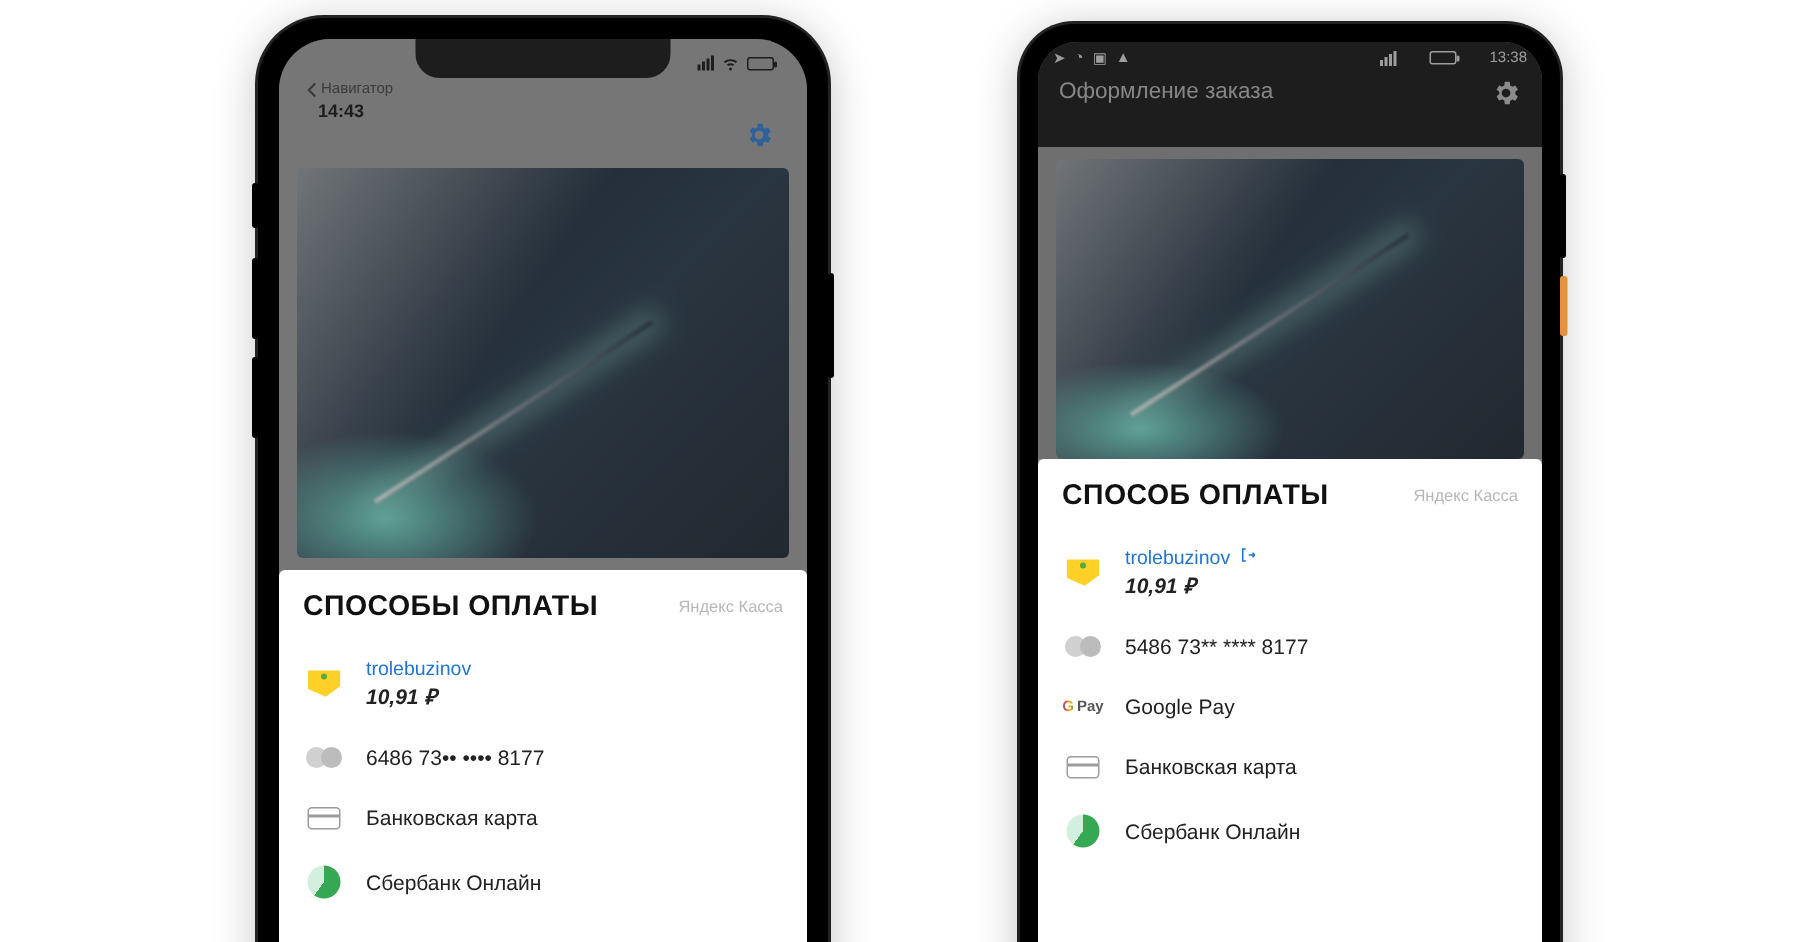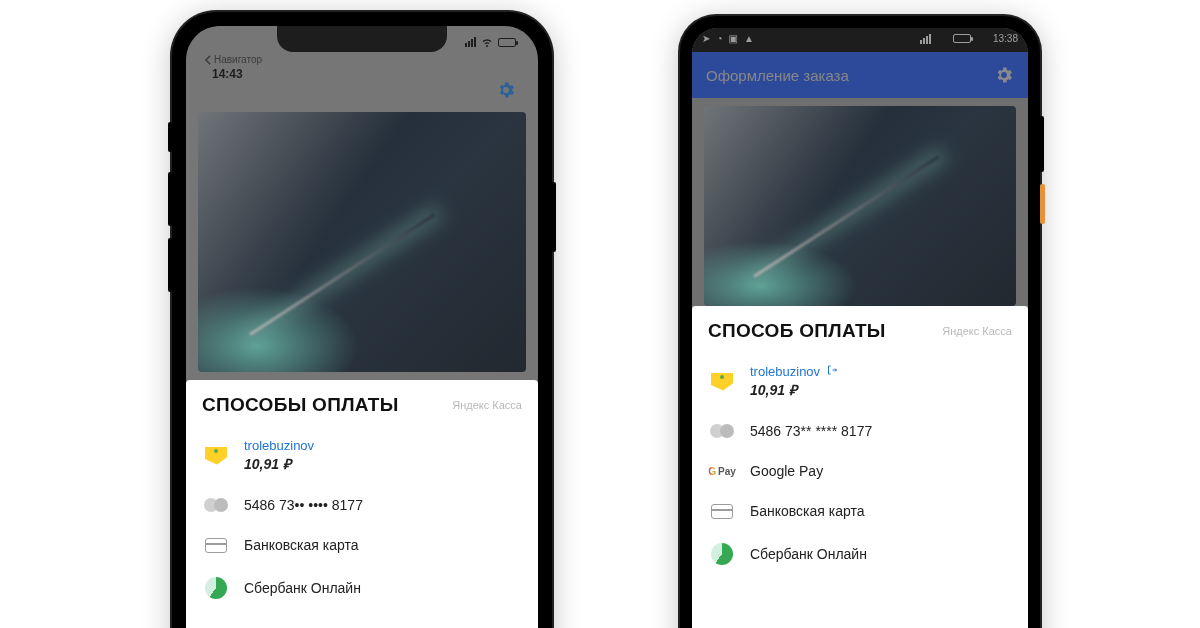--- a/index.html
+++ b/index.html
@@ -42,21 +42,21 @@
   .ios-status { position:absolute; top:6px; left:0; right:0; height:22px; font-size:12px; color:#000; }
   .ios-status .time { position:absolute; left:26px; top:2px; font-weight:600;margin-top:33px; }
   .ios-status .right { position:absolute; right:22px; top:4px; display:flex; gap:5px; align-items:center; }
   .ios-back { position:absolute; top:28px; left:18px; font-size:10px; color:#333; display:flex; align-items:center; gap:2px;}
   .ios-gear { position:absolute; top:54px; right:22px; color:#1e75d4; }
 
   
   .and-status { position:absolute; top:0; left:0; right:0; height:24px; background:#000; color:#ddd; font-size:10px; }
   .and-status .left-icons{ position:absolute; left:10px; top:5px; display:flex; gap:6px; }
   .and-status .right-icons{ position:absolute; right:10px; top:5px; display:flex; gap:22px; align-items:center; }
-  .and-appbar { position:absolute; top:24px; left:0; right:0; height:46px; background:#1d4ed8; color:#b6b6b6; display:flex; align-items:center; padding:0 14px; justify-content:space-between; font-size:15px;}
+  .and-appbar { position:absolute; top:24px; left:0; right:0; height:46px; background:#000000; color:#b6b6b6; display:flex; padding:0 14px; justify-content:space-between; font-size:15px;}
   .and-gear { color:#bdbdbd; }
 
   
   .hero {
     position:absolute; left:12px; right:12px;
     border-radius:4px; overflow:hidden;
     background: radial-gradient(ellipse 110% 80% at 18% 90%, #6fe3d0 0%, rgba(111,227,208,0) 28%),
                 linear-gradient(125deg, rgba(255,255,255,.55) 0%, rgba(255,255,255,0) 42%),
                 linear-gradient(135deg, #0b1a2a 0%, #0c1f33 35%, #162a3e 55%, #0a1421 100%);
   }
@@ -168,21 +168,21 @@
                 <span>trolebuzinov</span>
               </span>
             <div class="p">10,91 ₽</div>
           </span>
         </div>
 
         <div class="option">
           <span class="iconbox">
               <span class="mc"></span>
             </span>
-          <span>5486 73•• •••• 8177</span>
+          <span>6486 73•• •••• 8177</span>
         </div>
 
         <div class="option">
           <span class="iconbox">
               <span class="cardline"></span>
             </span>
           <span>Банковская карта</span>
         </div>
 
         <div class="option">

